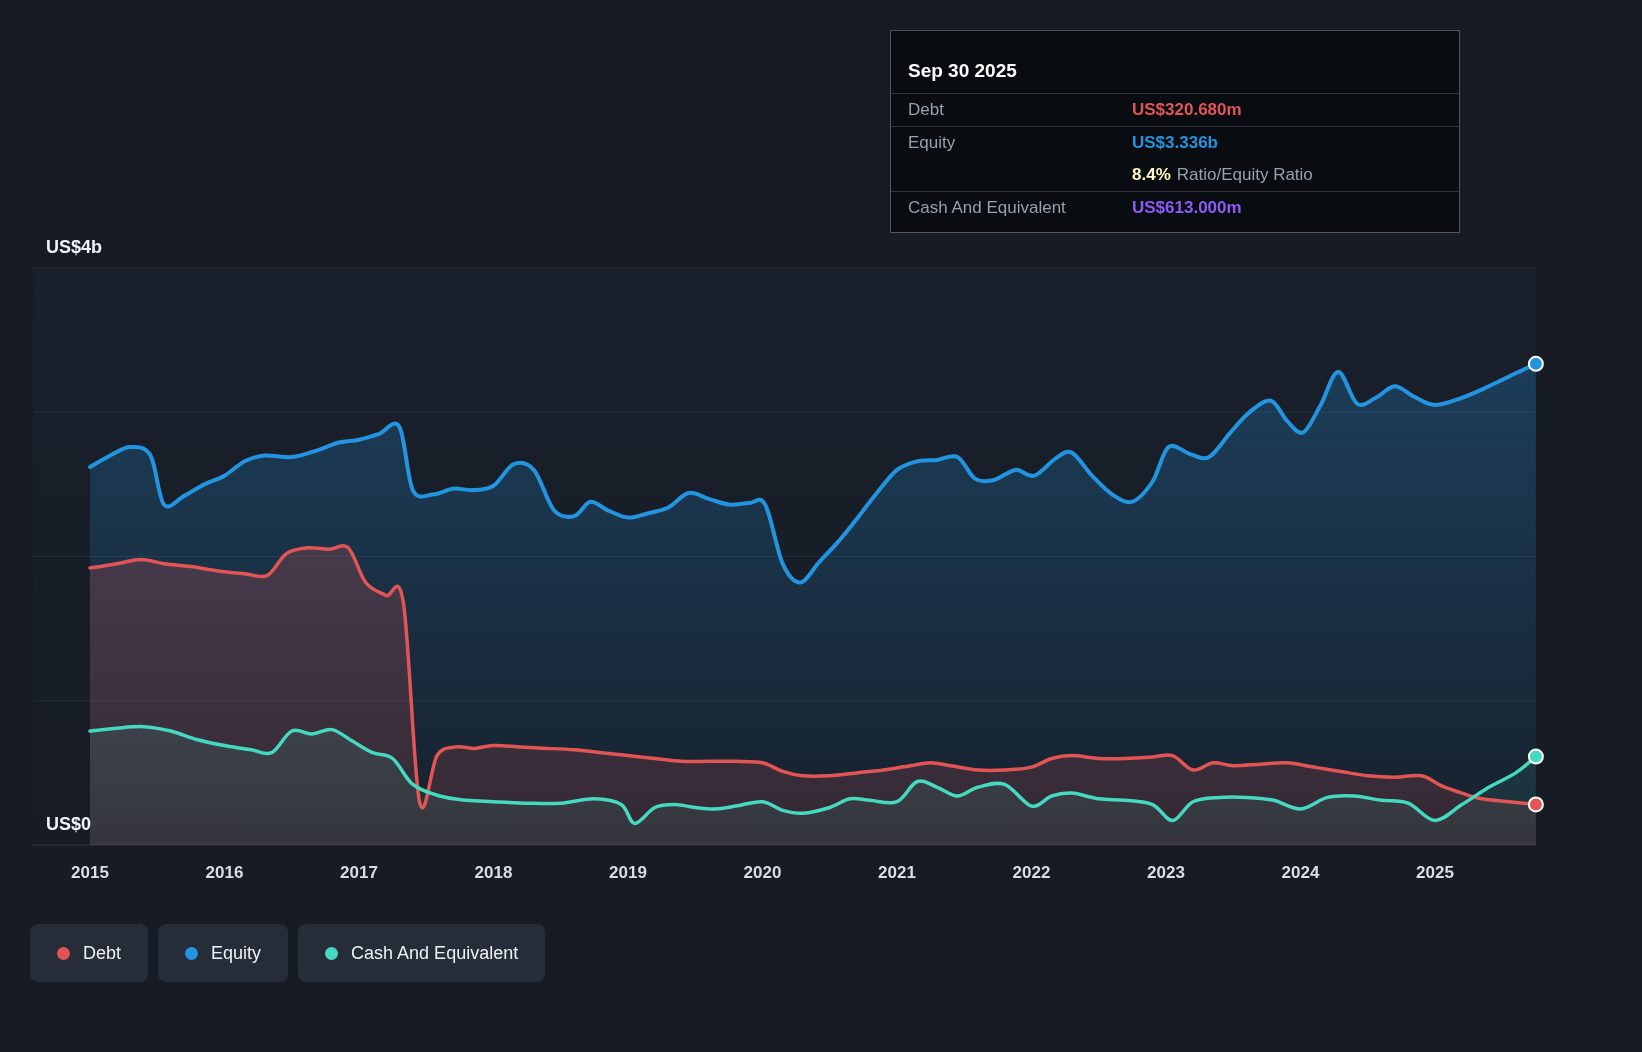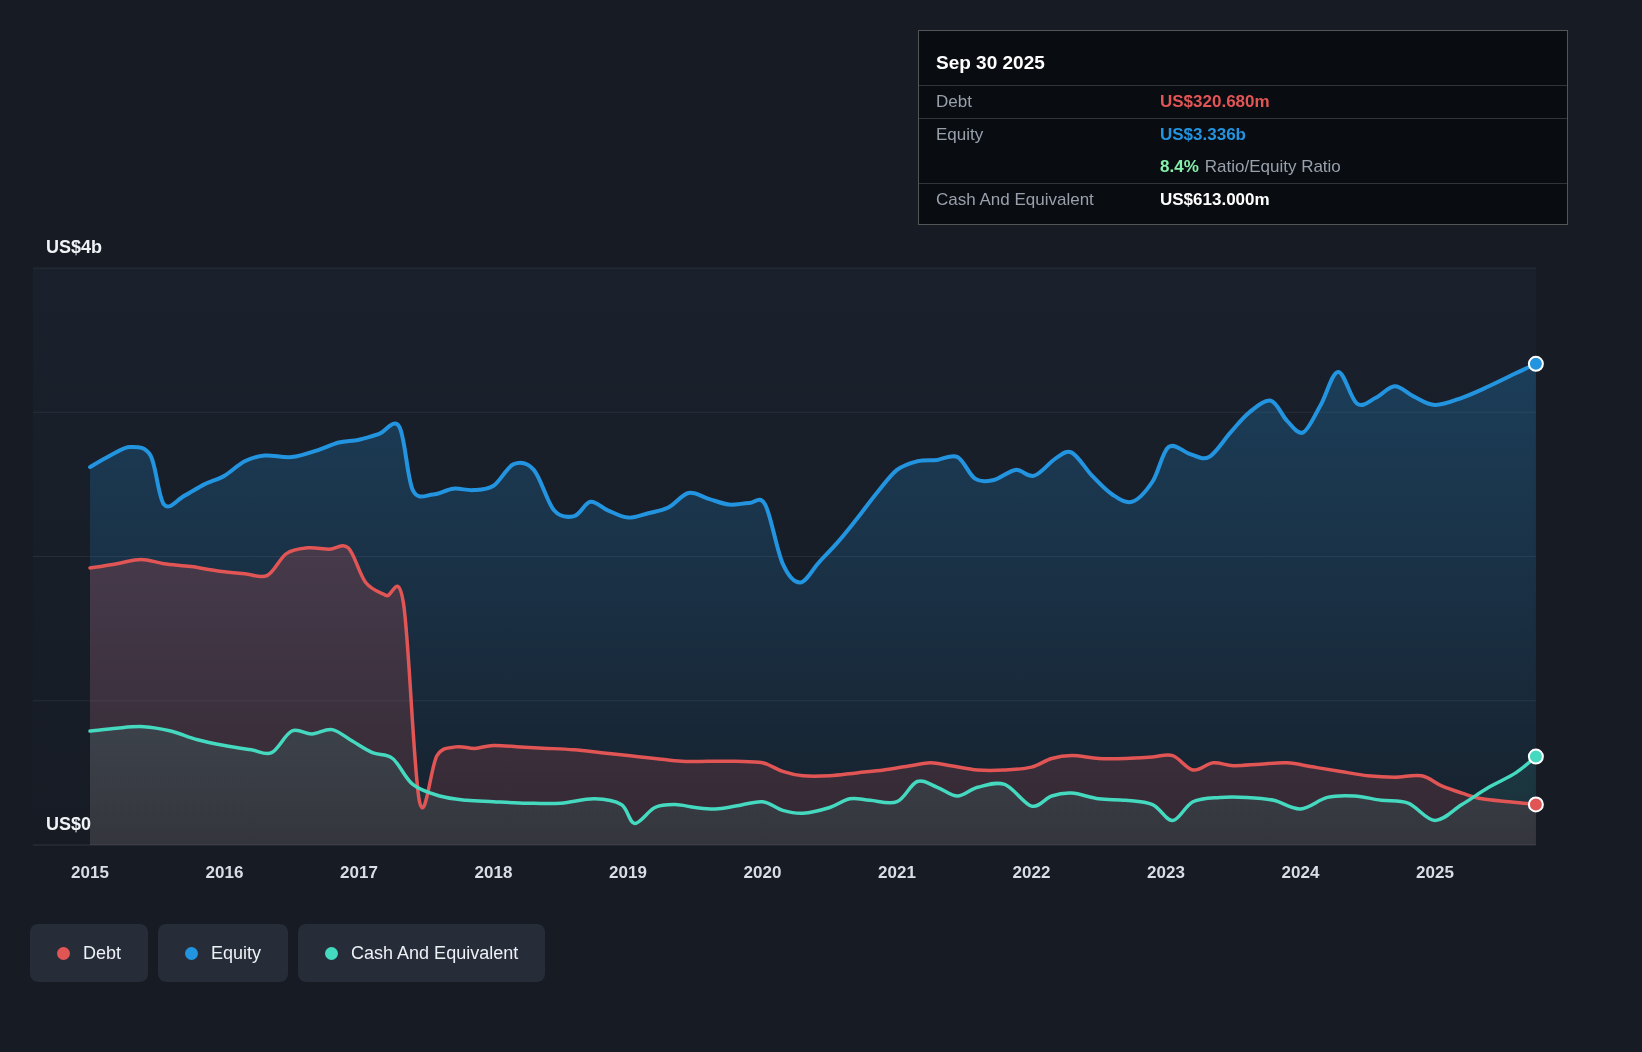--- a/index.html
+++ b/index.html
@@ -8,31 +8,31 @@
     background:#161b24;color:#fff;
     font-family:"Liberation Sans",sans-serif;
   }
   #chart-svg{position:absolute;left:0;top:0;}
   svg text{font-family:"Liberation Sans",sans-serif;}
   .ylab{fill:#f0f3f6;font-size:18px;font-weight:700;}
   .xlab{fill:#d9dee6;font-size:17px;font-weight:600;}
 
   
   .tooltip{
-    position:absolute;left:890px;top:30px;width:650px;box-sizing:border-box;
+    position:absolute;left:890px;top:30px;width:570px;box-sizing:border-box;
     background:#090c11;border:1px solid rgba(255,255,255,0.30);
-    padding:8px 0 8px 0;z-index:5;margin-left:28px;
+    padding:16px 0 8px 0;z-index:5;
   }
   .tt-title{padding:13px 17px 11px 17px;font-size:19px;font-weight:700;color:#ffffff;}
   .tt-row{display:flex;align-items:center;padding:6px 17px;font-size:17px;
     border-top:1px solid rgba(255,255,255,0.17);}
   .tt-row.no-border{border-top:none;}
   .tt-label{color:#98a0ab;width:224px;flex:none;font-weight:400;}
   .tt-value{font-weight:700;}
-  .tt-ratio-bold{color:#86efac;font-weight:700;}
+  .tt-ratio-bold{color:#fef9c3;font-weight:700;}
   .tt-ratio-rest{color:#98a0ab;font-weight:400;margin-left:6px;}
 
   
   .legend{position:absolute;left:30px;top:924px;display:flex;gap:10px;z-index:5;}
   .pill{
     height:58px;background:#262c38;border-radius:8px;display:flex;align-items:center;
     padding:0 27px;gap:13px;font-size:18px;color:#eef1f5;cursor:pointer;
   }
   .dot{width:13px;height:13px;border-radius:50%;flex:none;}
 </style>
@@ -99,21 +99,21 @@
     <span class="tt-value" style="color: rgb(35, 148, 223);">US$3.336b</span>
   </div>
   <div class="tt-row no-border">
     <span class="tt-label"></span>
     <span class="tt-value">
       <span class="tt-ratio-bold">8.4%</span><span class="tt-ratio-rest">Ratio/Equity Ratio</span>
     </span>
   </div>
   <div class="tt-row">
     <span class="tt-label">Cash And Equivalent</span>
-    <span class="tt-value" style="color: #ffffff;">US$613.000m</span>
+    <span class="tt-value" style="color: #8b5cf6;">US$613.000m</span>
   </div>
 </div>
 
 <div class="legend">
   <div class="pill">
     <span class="dot" style="background: rgb(226, 85, 85);"></span>
     <span>Debt</span>
   </div>
   <div class="pill">
     <span class="dot" style="background: rgb(35, 148, 223);"></span>

